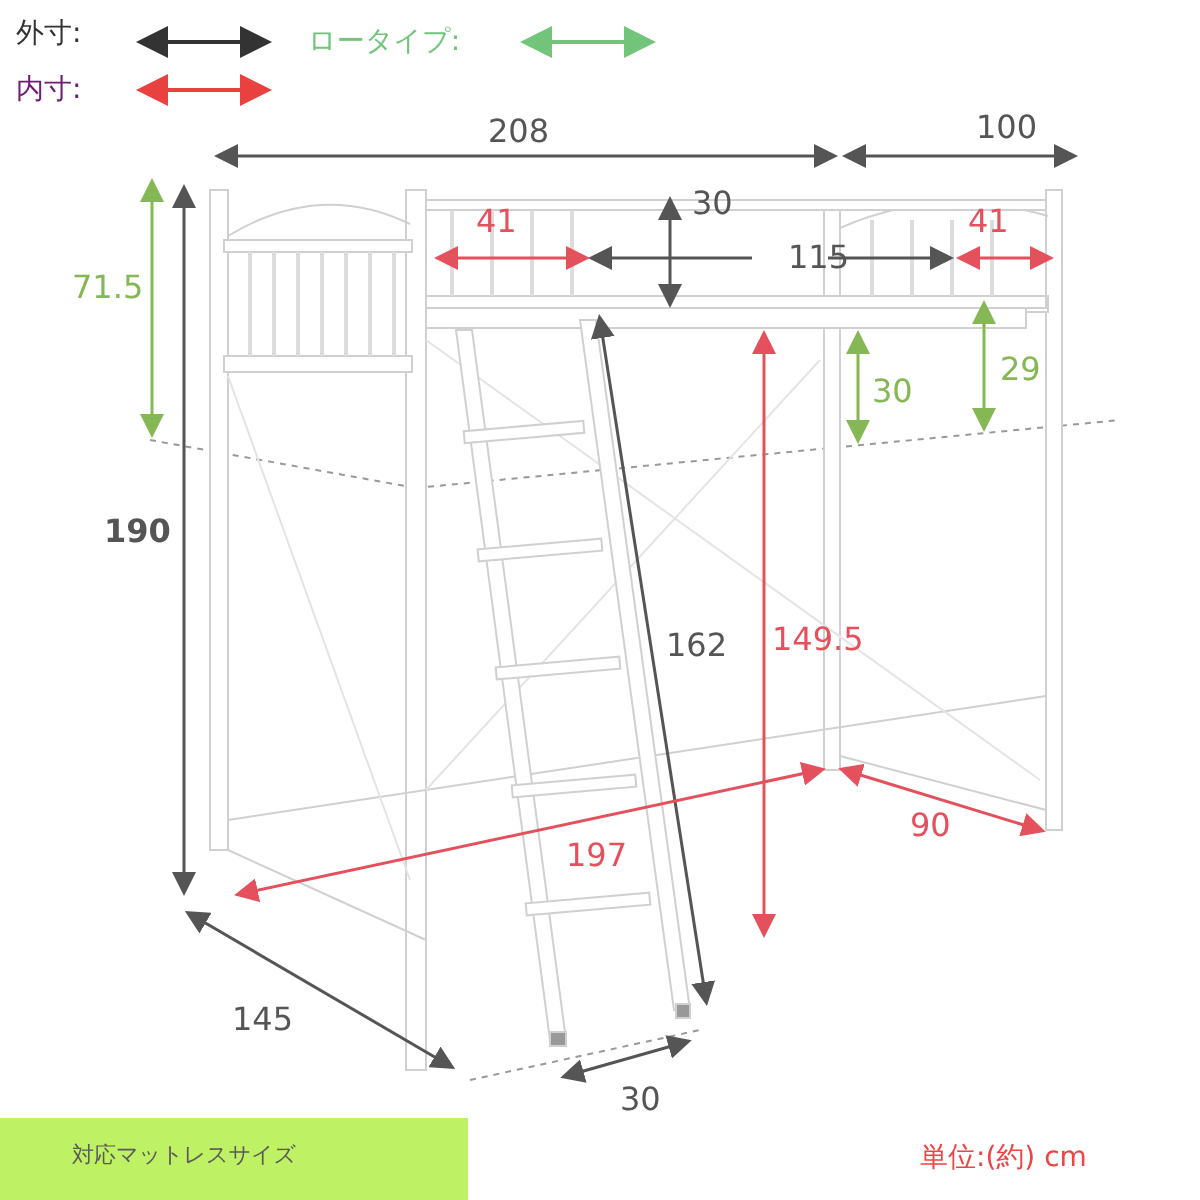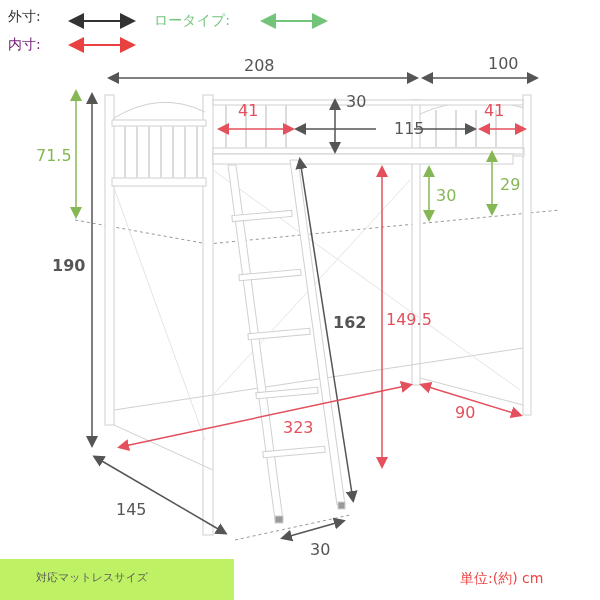--- a/index.html
+++ b/index.html
@@ -143,27 +143,27 @@
     <line x1="492" y1="153" x2="492" y2="213" marker-start="url(#ag)" marker-end="url(#ag)"></line>
   </g>
 </svg>
 
 <span class="dim dark" style="left:244px;top:56px;">208</span>
 <span class="dim dark" style="left:460px;top:54px;margin-left:28px;">100</span>
 <span class="dim dark" style="left:346px;top:92px;">30</span>
 <span class="dim dark" style="left:378px;top:119px;margin-left:16px;">115</span>
 <span class="dim red" style="left:238px;top:101px;">41</span>
 <span class="dim red" style="left:484px;top:101px;">41</span>
-<span class="dim green" style="left:36px;top:146px;text-align:right;">71.5</span>
+<span class="dim green" style="left:36px;top:134px;text-align:right;">71.5</span>
 <span class="dim dark" style="left:52px;top:256px;font-weight:bold;">190</span>
 <span class="dim green" style="left:436px;top:186px;">30</span>
 <span class="dim green" style="left:500px;top:175px;">29</span>
-<span class="dim dark" style="left:333px;top:313px;font-weight:bold;">162</span>
+<span class="dim dark" style="left:333px;top:313px;">162</span>
 <span class="dim red" style="left:386px;top:310px;">149.5</span>
-<span class="dim red" style="left:283px;top:418px;">323</span>
+<span class="dim red" style="left:283px;top:418px;">197</span>
 <span class="dim red" style="left:455px;top:403px;">90</span>
 <span class="dim dark" style="left:116px;top:500px;">145</span>
 <span class="dim dark" style="left:310px;top:540px;">30</span>
 
 <div class="mattress-box">
   <div class="mattress-line" style="top:11px;">対応マットレスサイズ</div>
 </div>
 
 <div class="unit">単位:(約) cm</div>
 

